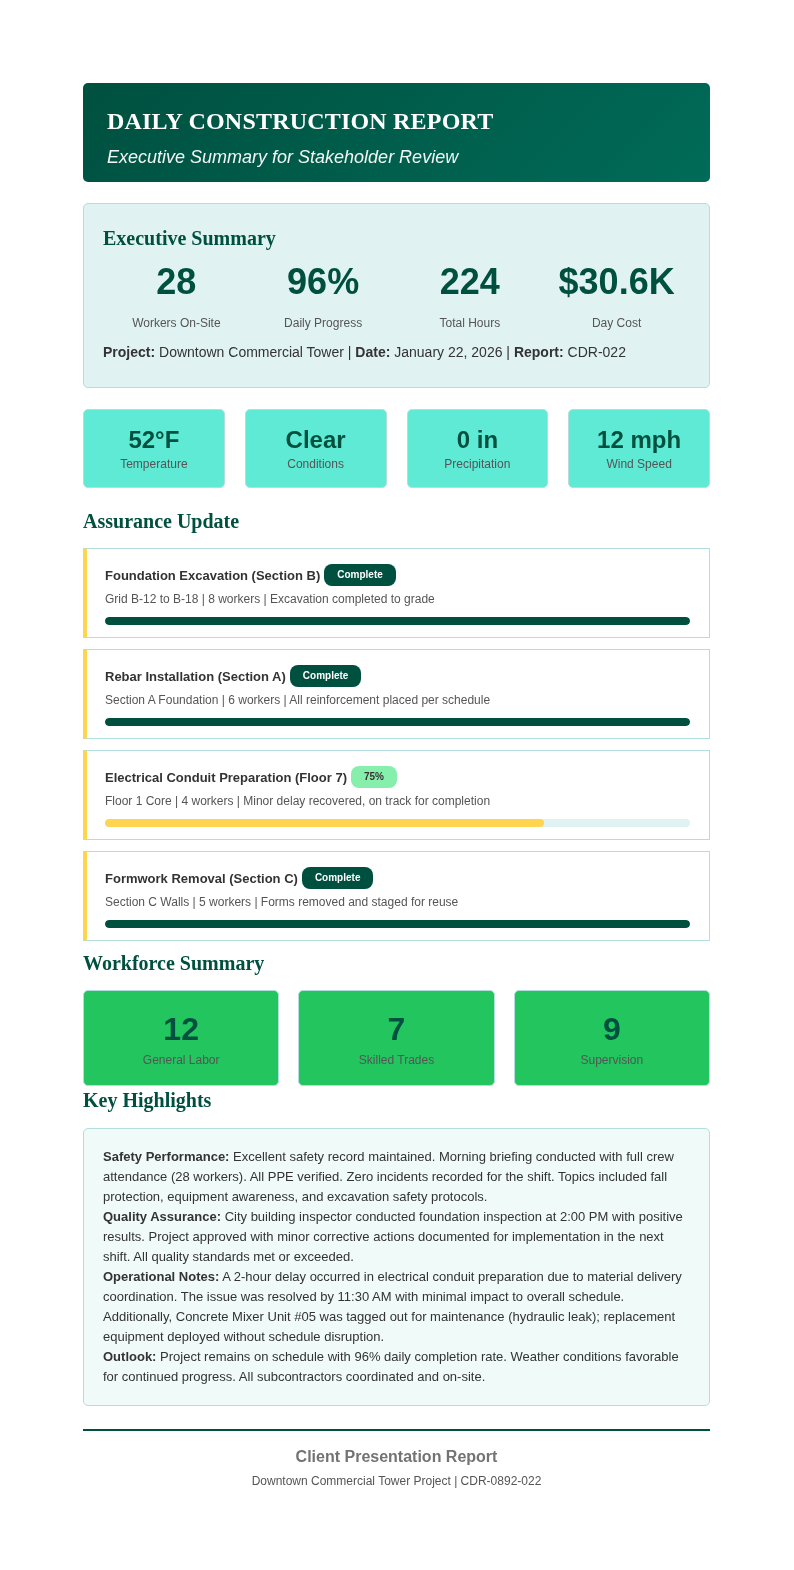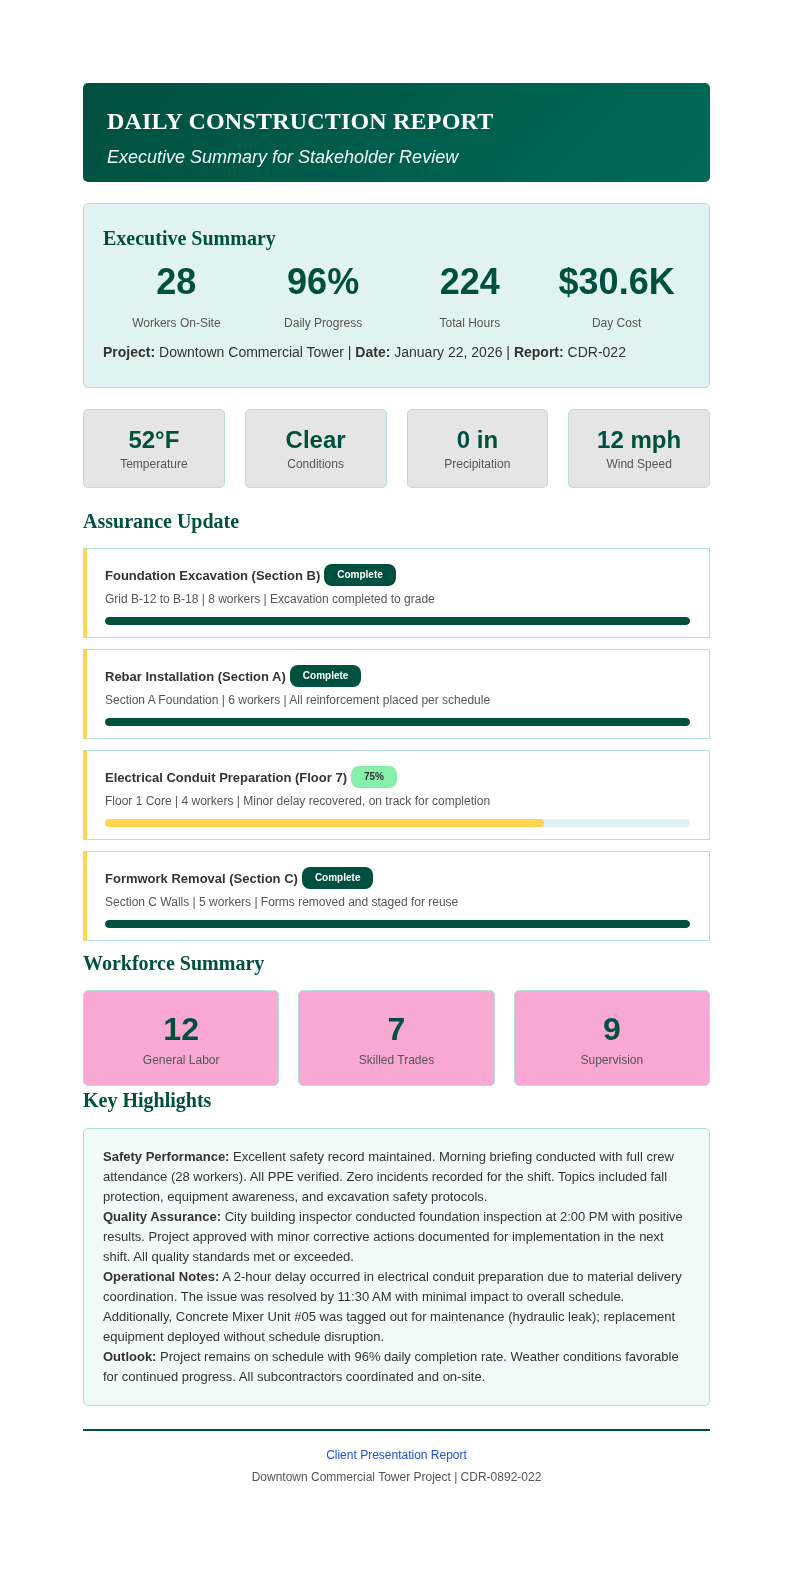--- a/index.html
+++ b/index.html
@@ -80,21 +80,21 @@
     .exec .meta b { font-weight: 700; }
     
     .weather {
       display: flex;
       gap: 20px;
       margin-top: 21px;
     }
     .wcard {
       flex: 1;
       height: 79px;
-      background: #e5e5e5;
+      background: #5eead4;
       border: 1px solid #b2dfdb;
       border-radius: 5px;
       text-align: center;
       padding-top: 15px;
     }
     .wcard .value {
       font-size: 24px;
       font-weight: 700;
       color: #00503f;
       line-height: 30px;
@@ -153,21 +153,21 @@
       border-radius: 4px;
     }
     
     .workforce {
       display: flex;
       gap: 19px;
     }
     .wf {
       flex: 1;
       height: 96px;
-      background: #f9a8d4;
+      background: #22c55e;
       border: 1px solid #b2dfdb;
       border-radius: 5px;
       text-align: center;
       padding-top: 18px;
     }
     .wf .value {
       font-size: 32px;
       font-weight: 700;
       color: #00503f;
       line-height: 40px;
@@ -191,23 +191,23 @@
     }
     .highlights p b { font-weight: 700; }
     
     .footer {
       margin-top: 23px;
       border-top: 2px solid #00503f;
       text-align: center;
       padding-top: 17px;
     }
     .footer .ftitle {
-      font-size: 12px;
-      font-weight: 400;
-      color: #1d4ed8;
+      font-size: 16px;
+      font-weight: 700;
+      color: #737373;
     }
     .footer .fsub {
       font-size: 12px;
       color: #555555;
       margin-top: 8px;
     }
   </style>
 </head>
 <body>
 

